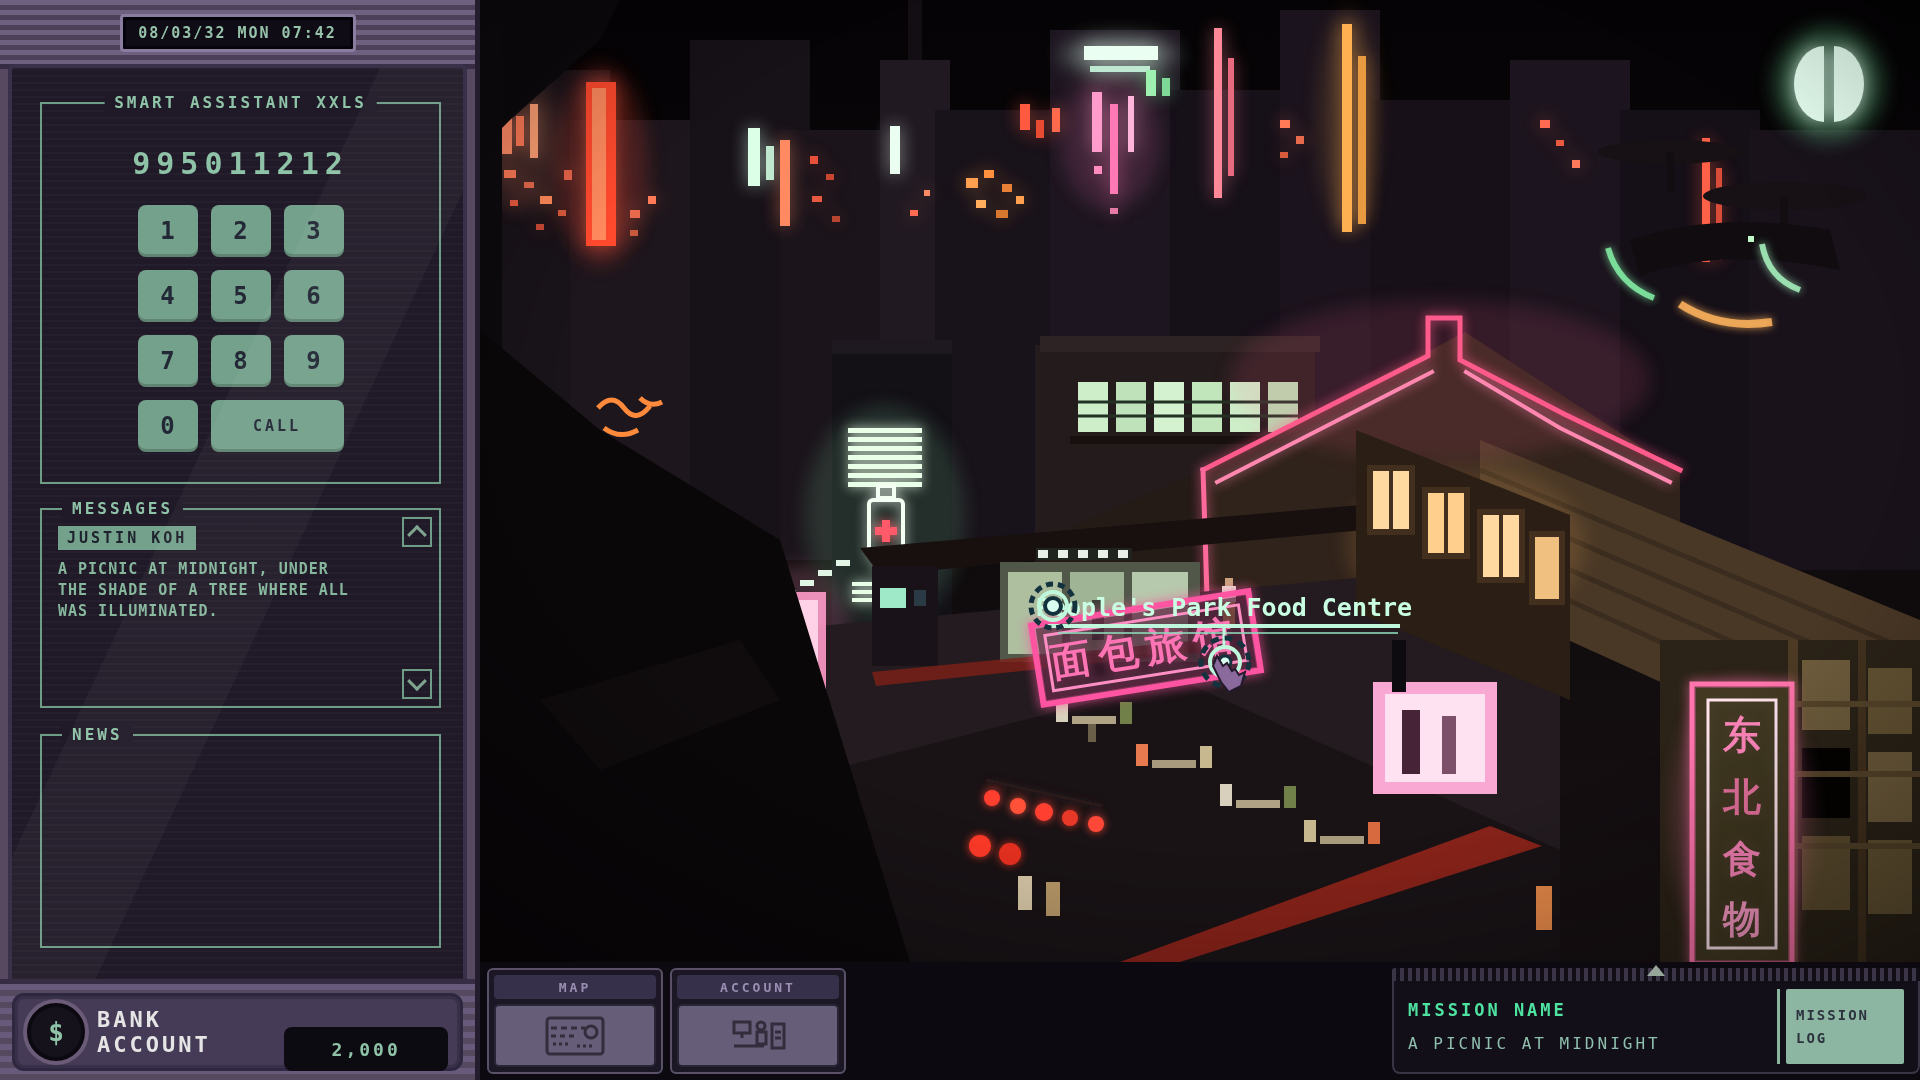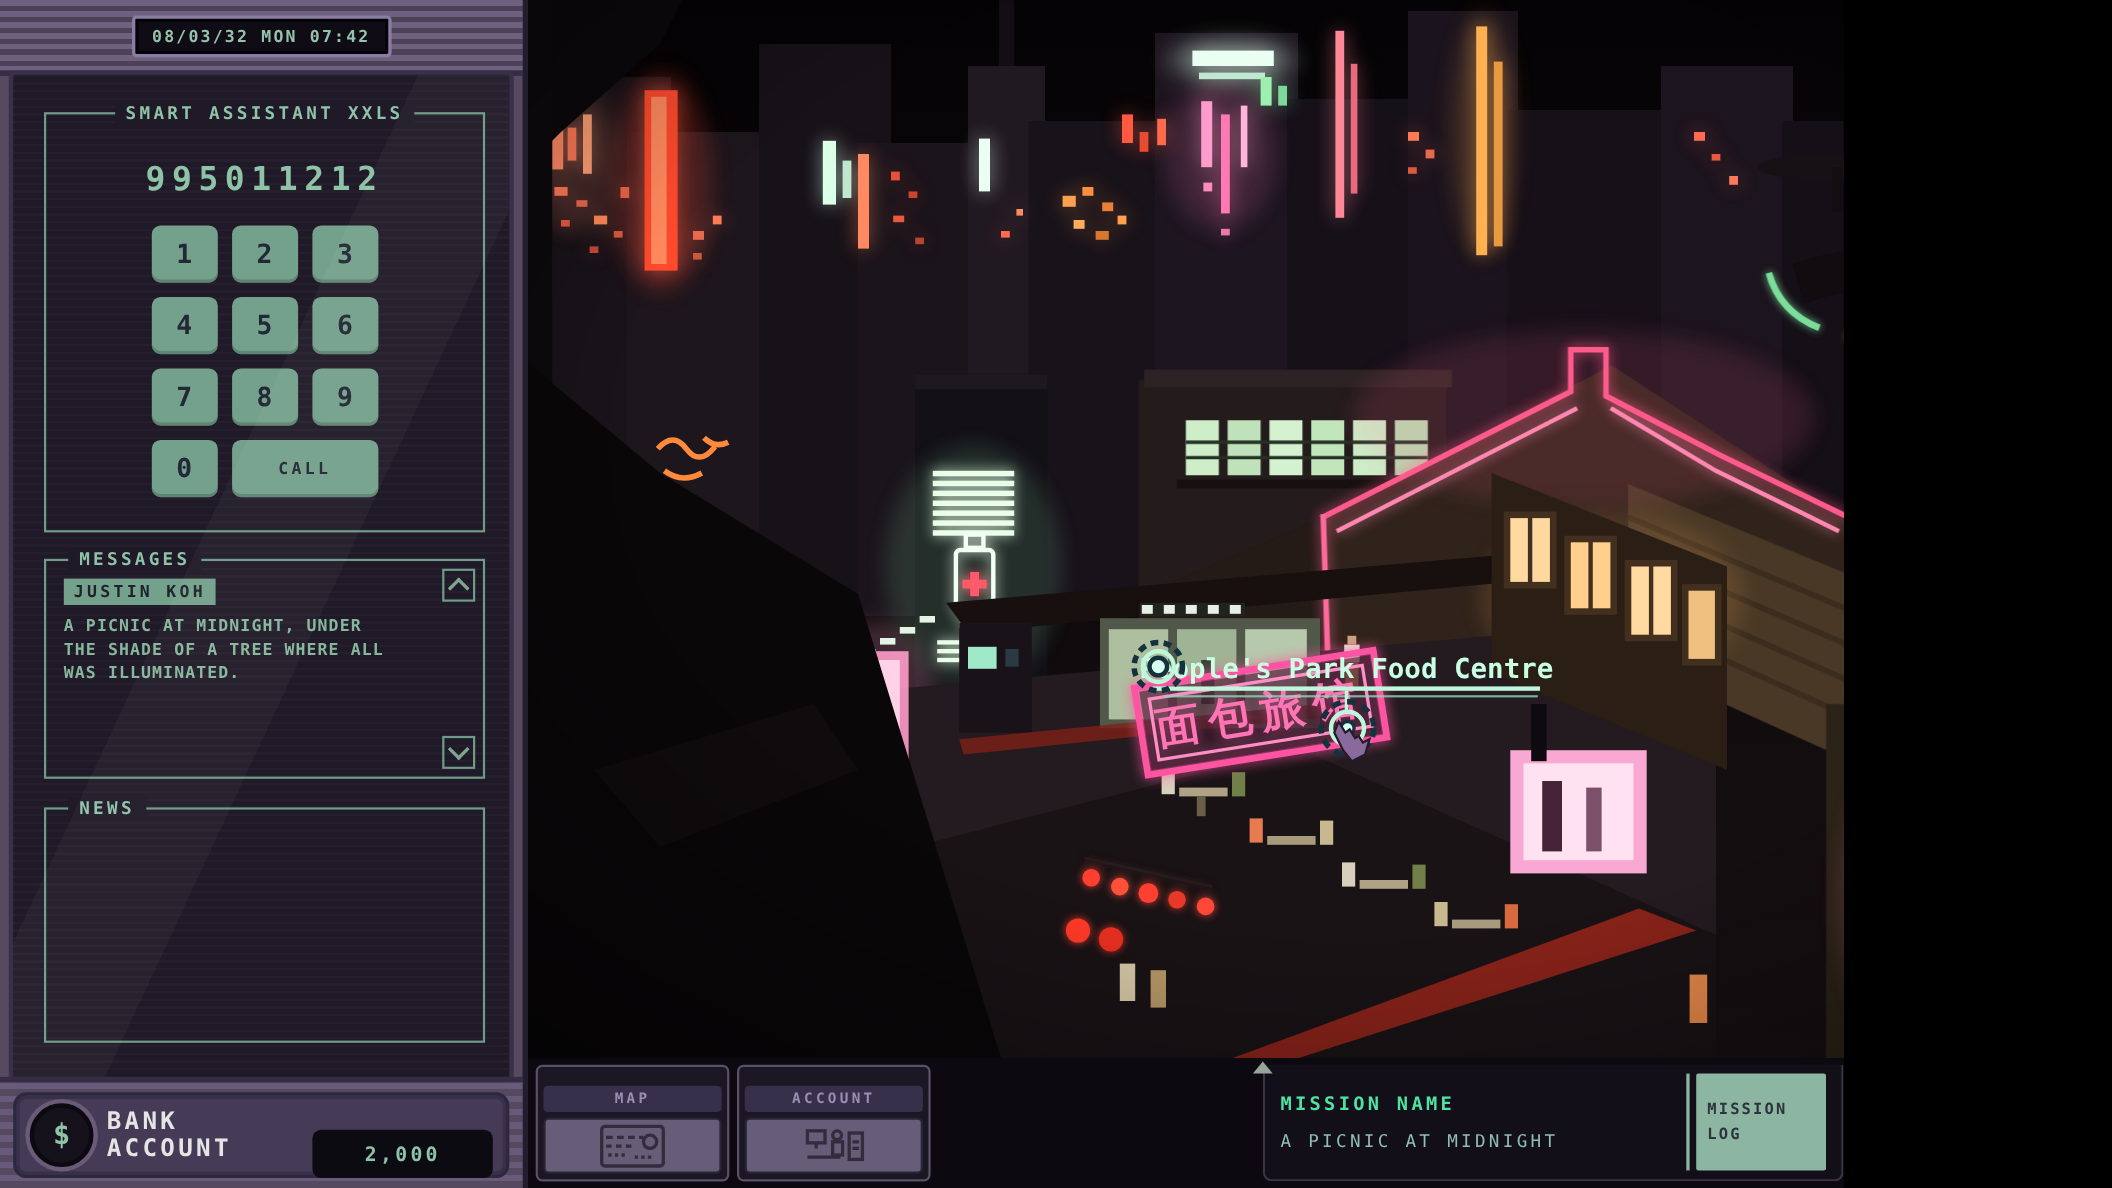--- a/index.html
+++ b/index.html
@@ -1,16 +1,16 @@
 <!DOCTYPE html>
 <html><head>
 <meta charset="utf-8">
 <style>
   html,body{margin:0;padding:0;background:#000;}
-  .app{position:relative;width:1676px;height:1080px;overflow:hidden;
+  .app{position:relative;width:1920px;height:1080px;overflow:hidden;
        font-family:"DejaVu Sans Mono",monospace;background:#0a080c;}
 
   
   .sidebar{position:absolute;left:0;top:0;width:480px;height:1080px;
            background:#57495f;border-right:5px solid #241d2e;box-sizing:border-box;}
   .side-top{position:absolute;left:0;top:0;right:0;height:64px;
             background:repeating-linear-gradient(180deg,#6e6180 0 5px,#4c4159 5px 10px);
             border-bottom:5px solid #362d44;}
   .date-capsule{position:absolute;left:50%;top:14px;transform:translateX(-50%);
             width:230px;height:32px;background:#100c16;border:3px solid #8a7da0;
@@ -66,25 +66,25 @@
   
   .scene{position:absolute;left:480px;top:0;width:1440px;height:962px;background:#080608;}
   .scene svg{display:block;width:100%;height:100%;}
 
   
   .bottom-bar{position:absolute;left:480px;right:0;top:962px;height:118px;background:#0c0a10;
             display:flex;align-items:stretch;gap:7px;padding:6px 0 6px 7px;box-sizing:border-box;}
   .tab{width:176px;flex:none;border:2px solid #5a5168;border-radius:6px;background:#1b1724;
             padding:5px;box-sizing:border-box;display:flex;flex-direction:column;cursor:pointer;}
   .tab-label{height:24px;background:#37304a;border-radius:4px;color:#9a8fb2;font-size:13px;
-            font-weight:bold;letter-spacing:3px;display:flex;align-items:center;justify-content:center;margin-top:12px;}
+            font-weight:bold;letter-spacing:3px;display:flex;align-items:center;justify-content:center;}
   .tab-icon-box{flex:1;margin-top:5px;background:#665e78;border:2px solid #2a2536;border-radius:5px;
             display:flex;align-items:center;justify-content:center;}
   .tab-icon-box svg{stroke:#322c3c;fill:none;stroke-width:3;}
-  .mission-panel{margin-left:auto;width:528px;position:relative;display:flex;}
+  .mission-panel{margin-left:auto;width:528px;position:relative;display:flex;flex-direction:column;}
   .rib-strip{height:13px;background:repeating-linear-gradient(90deg,#3c3548 0 4px,#110e18 4px 8px);
             position:relative;border-radius:3px 3px 0 0;}
   .panel-arrow{position:absolute;left:50%;top:-3px;transform:translateX(-50%);width:0;height:0;
             border-left:9px solid transparent;border-right:9px solid transparent;
             border-bottom:11px solid #97a69b;}
   .mission-body{flex:1;background:#120f18;border:2px solid #3a3444;border-top:none;
             border-radius:0 0 8px 8px;display:flex;align-items:center;padding:8px 14px;box-sizing:border-box;}
   .mission-texts{flex:1;}
   .mission-heading{color:#4fe3a2;font-size:17px;font-weight:bold;letter-spacing:3px;}
   .mission-name{color:#8fbfae;font-size:16px;font-weight:normal;letter-spacing:3px;margin-top:14px;}

